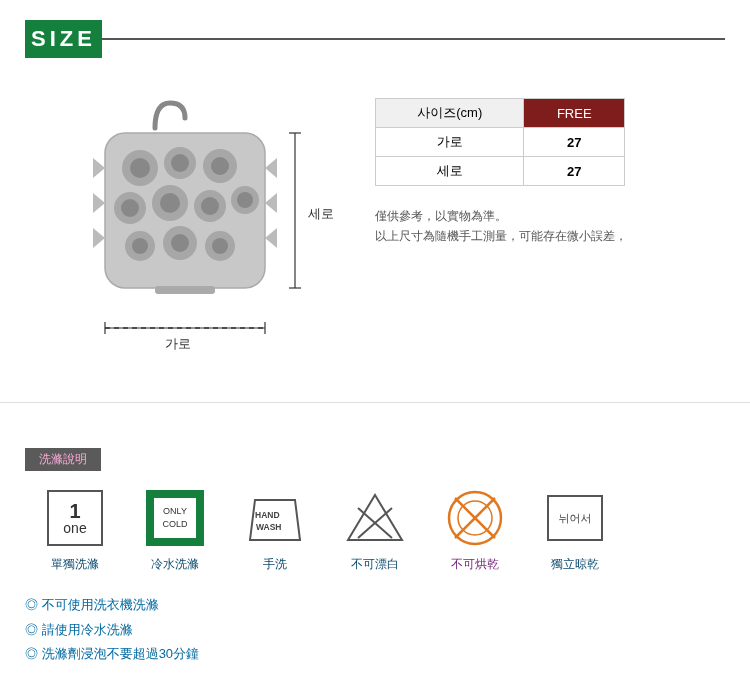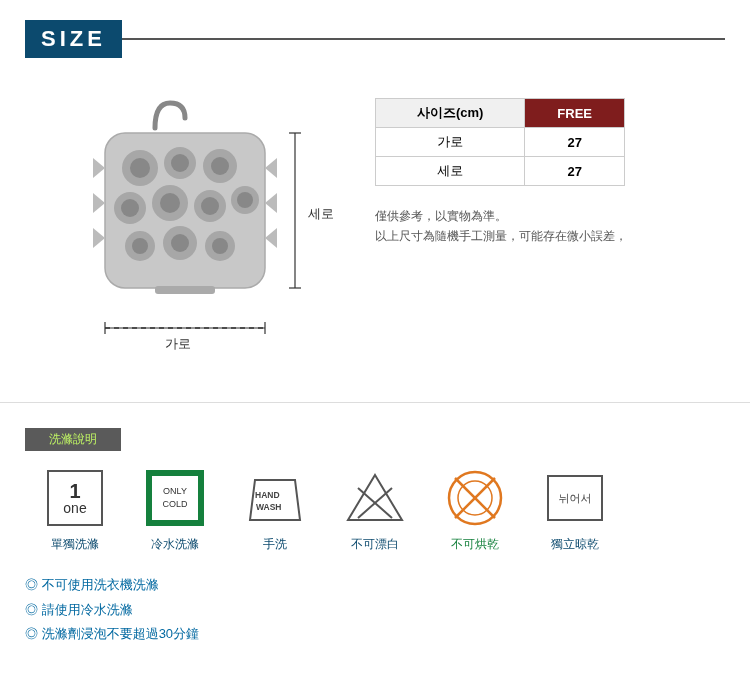--- a/index.html
+++ b/index.html
@@ -15,26 +15,26 @@
     .size-section {
       padding: 20px 25px 30px 25px;
       border-bottom: 1px solid #ddd;
     }
     .size-header {
       display: flex;
       align-items: center;
       margin-bottom: 20px;
     }
     .size-title-box {
-      background: #0c4a6e;
+      background: #15803d;
       color: #fff;
       font-size: 22px;
       font-weight: bold;
       letter-spacing: 4px;
-      padding: 6px 16px;
+      padding: 6px 6px;
       margin-right: 0;
     }
     .size-header-line {
       flex: 1;
       height: 2px;
       background: #555;
     }
 
     .size-content {
       display: flex;
@@ -59,21 +59,21 @@
       margin-bottom: 20px;
     }
     .size-table th, .size-table td {
       border: 1px solid #ccc;
       padding: 5px 14px;
       text-align: center;
       font-size: 13px;
     }
     .size-table th {
       background: #f0f0f0;
-      font-weight: bold;
+      font-weight: normal;
       margin-left: 13px;
     }
     .size-table .free-cell {
       background: #7f1d1d;
       color: #fff;
     }
     .size-table td.val {
       font-weight: bold;
     }
 
@@ -101,24 +101,25 @@
       color: #222;
     }
     .info-title span.info {
       font-weight: 300;
       color: #555;
     }
 
     .wash-label-box {
       display: inline-block;
       background: #5a5a5a;
-      color: #bef264;
+      color: #f9a8d4;
       font-size: 12px;
-      padding: 3px 24px;
+      padding: 3px 14px;
       margin-bottom: 15px;
+      margin-top: 20px;
     }
 
     .wash-icons-row {
       display: flex;
       align-items: flex-end;
       gap: 0px;
       margin-bottom: 20px;
       flex-wrap: wrap;
     }
 
@@ -129,21 +130,21 @@
       width: 100px;
       gap: 6px;
     }
 
     .wash-icon-label {
       font-size: 12px;
       color: #0c4a6e;
       text-align: center;
     }
     .wash-icon-label.orange {
-      color: #15803d;
+      color: #701a75;
     }
 
     
     .icon-box {
       width: 64px;
       height: 64px;
       display: flex;
       align-items: center;
       justify-content: center;
     }
@@ -162,21 +163,21 @@
       color: #333;
       line-height: 1;
     }
     .icon-one-square .one-num { font-size: 20px; font-weight: bold; }
     .icon-one-square .one-text { font-size: 14px; font-weight: normal; text-align: center; }
 
     
     .icon-cold-rect {
       width: 58px;
       height: 56px;
-      border: 6px solid #15803d;
+      border: 8px solid #15803d;
       display: flex;
       flex-direction: column;
       align-items: center;
       justify-content: center;
       font-size: 9px;
       color: #333;
       line-height: 1.5;
     }
 
     .wash-notes {

